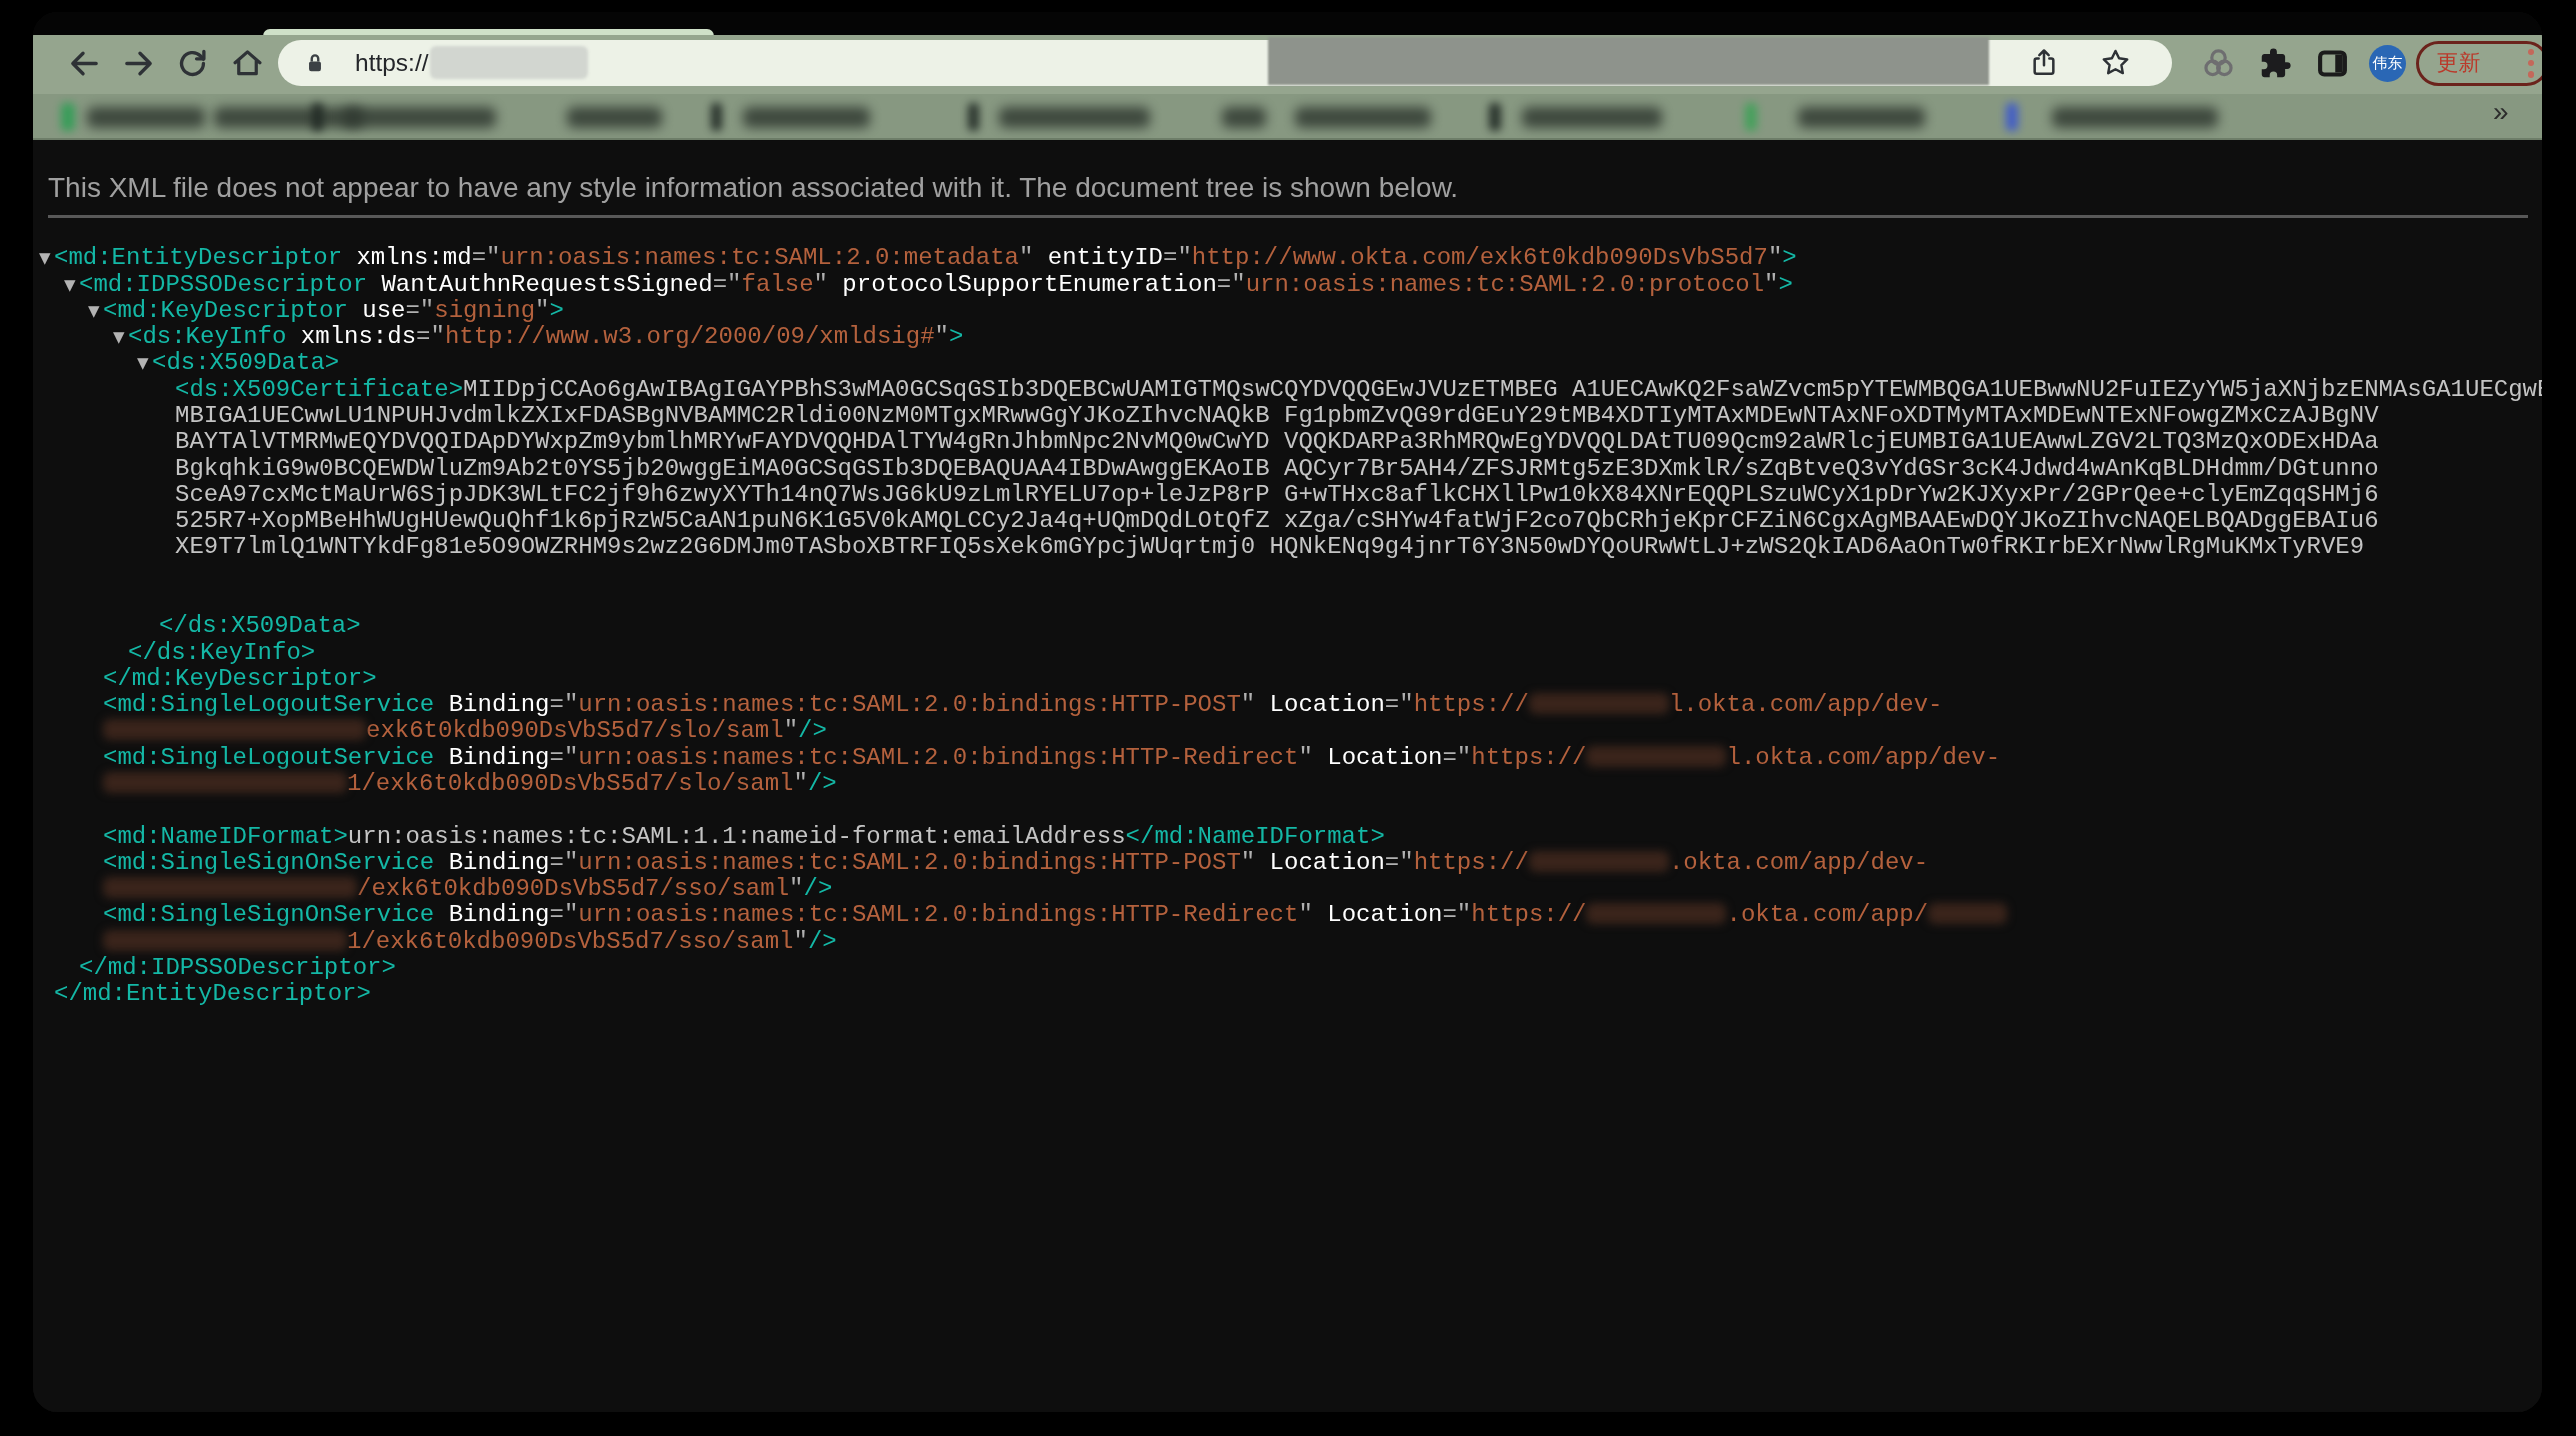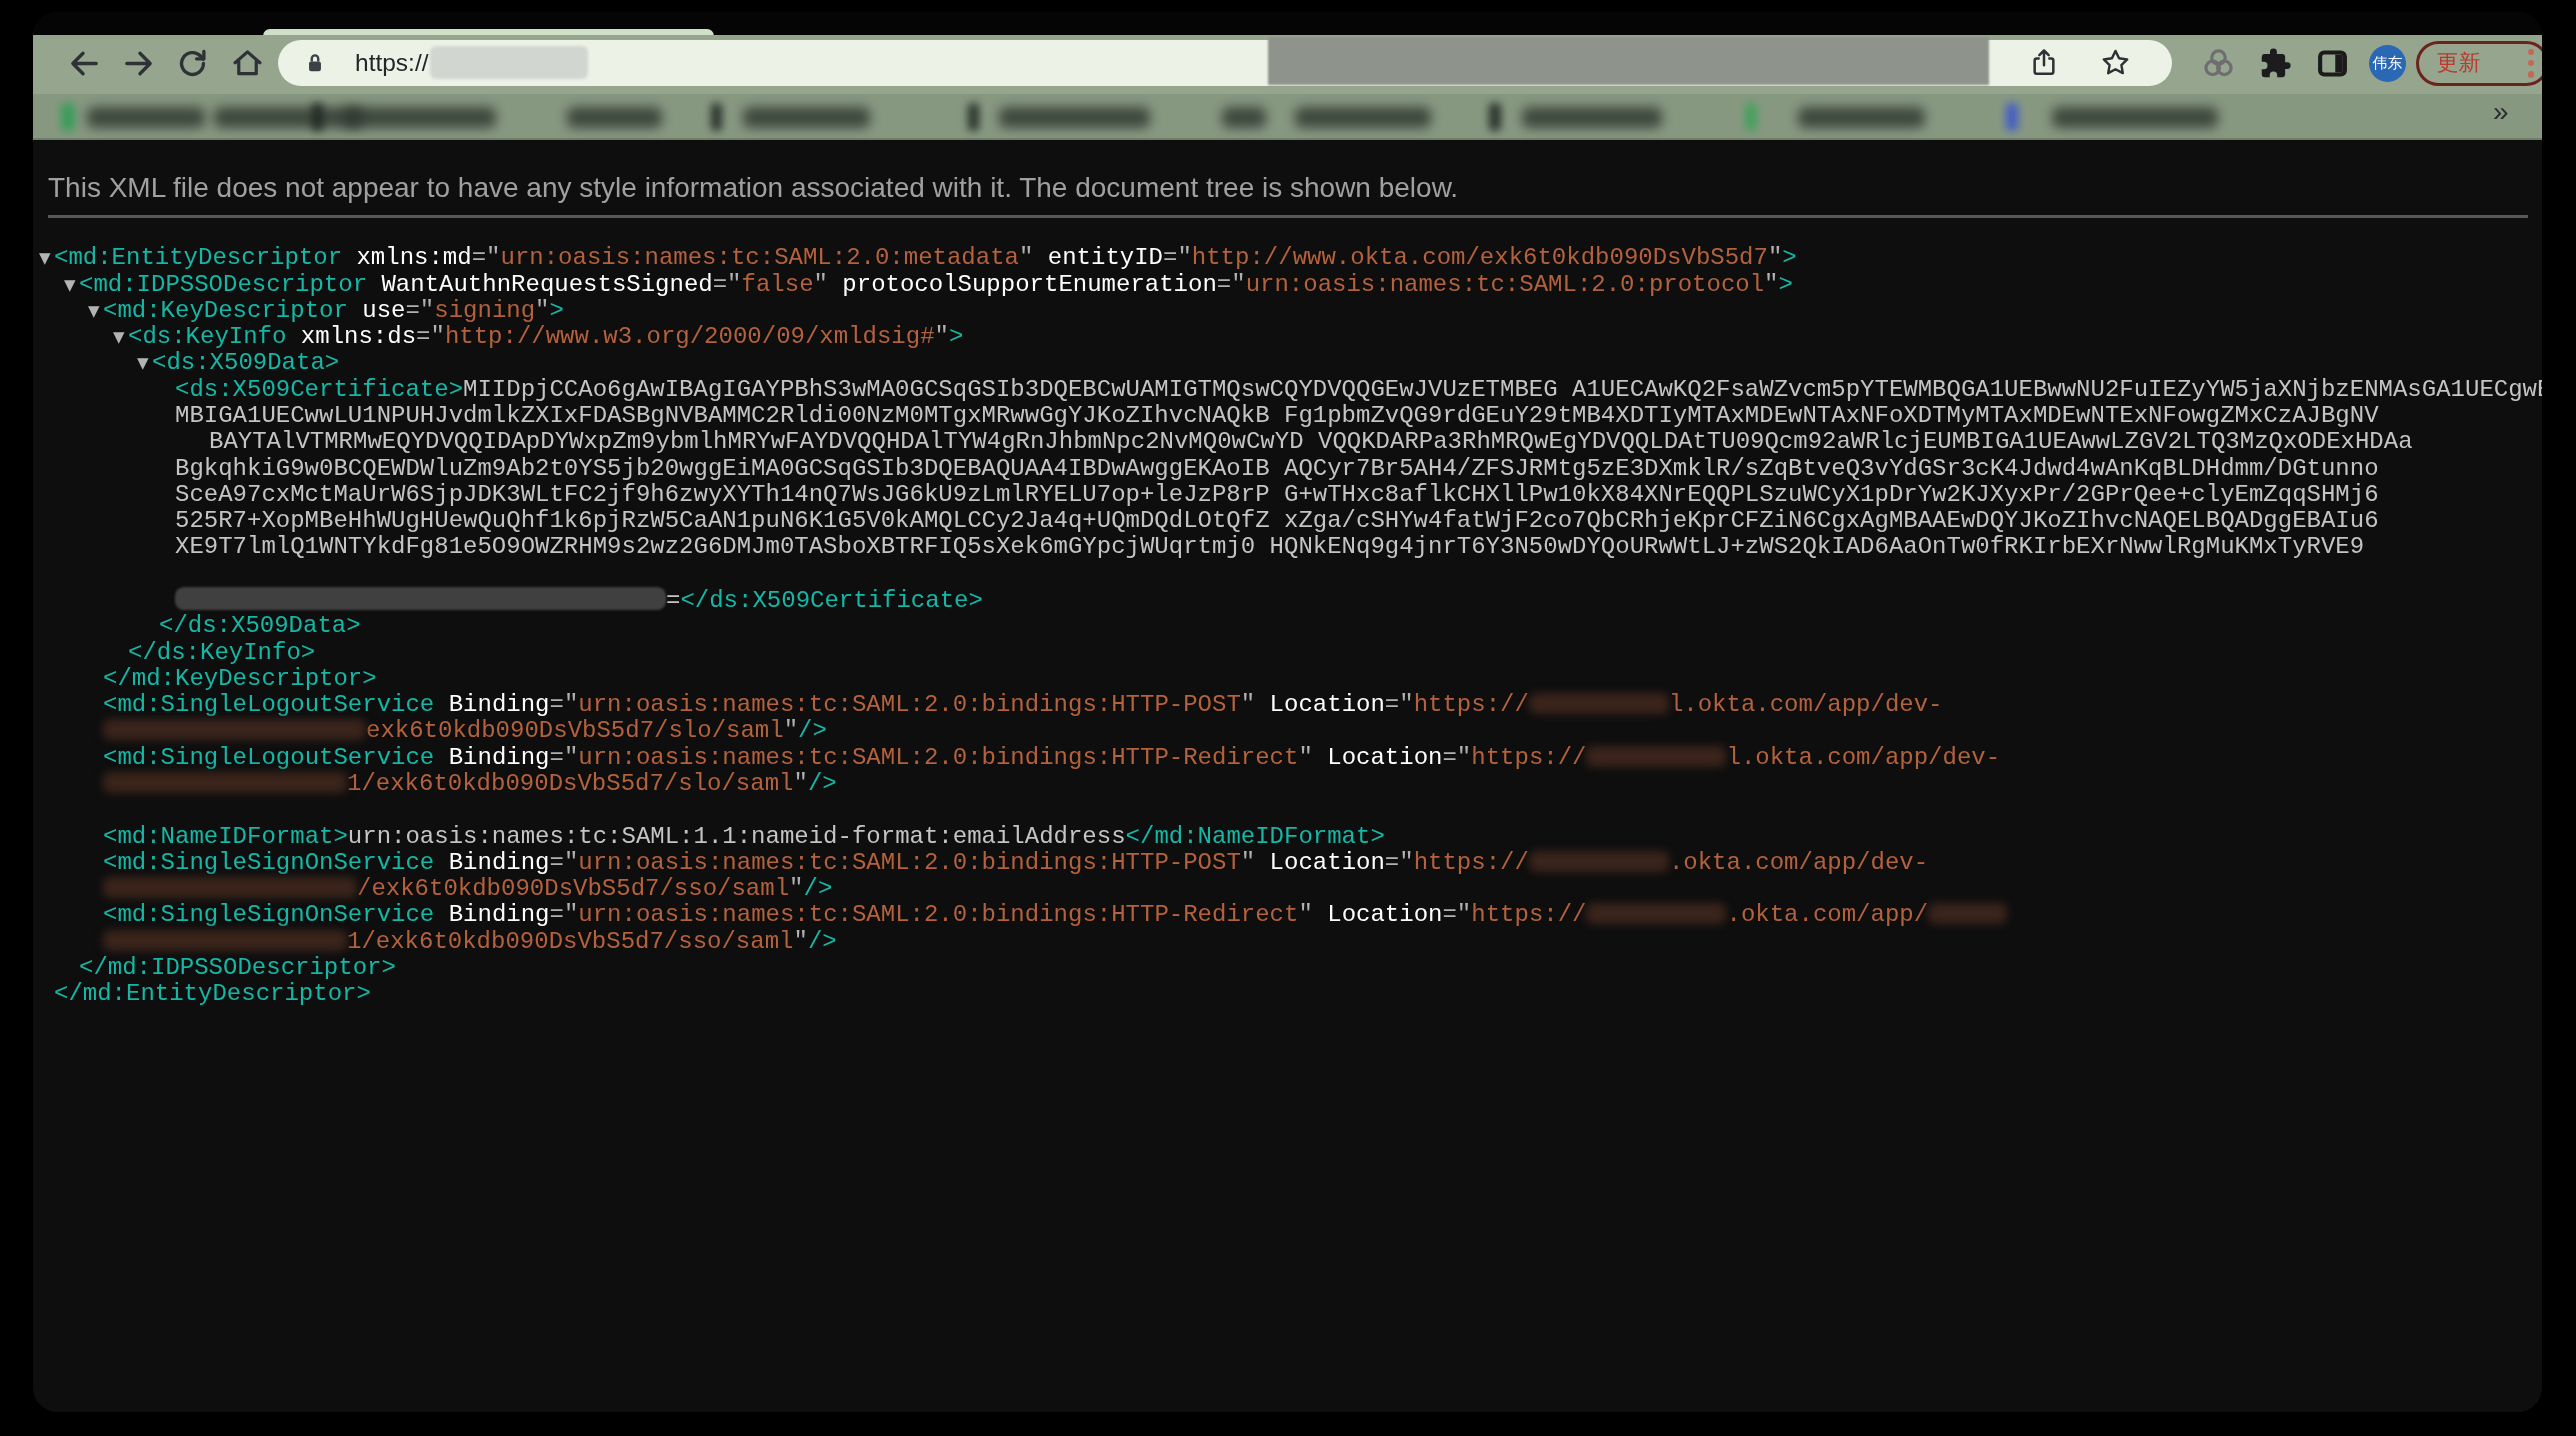--- a/index.html
+++ b/index.html
@@ -190,26 +190,25 @@
         <span class="xarrow" style="left: 31px; top: 131px;">▼</span>
         <div class="xrow" style="left: 46px; top: 131px;"><span class="sx-t">&lt;md:IDPSSODescriptor</span><span class="sx-a"> WantAuthnRequestsSigned</span><span class="sx-q">="</span><span class="sx-v">false</span><span class="sx-q">"</span><span class="sx-a"> protocolSupportEnumeration</span><span class="sx-q">="</span><span class="sx-v">urn:oasis:names:tc:SAML:2.0:protocol</span><span class="sx-q">"</span><span class="sx-t">&gt;</span></div>
         <span class="xarrow" style="left: 55px; top: 157px;">▼</span>
         <div class="xrow" style="left: 70px; top: 157px;"><span class="sx-t">&lt;md:KeyDescriptor</span><span class="sx-a"> use</span><span class="sx-q">="</span><span class="sx-v">signing</span><span class="sx-q">"</span><span class="sx-t">&gt;</span></div>
         <span class="xarrow" style="left: 80px; top: 183px;">▼</span>
         <div class="xrow" style="left: 95px; top: 183px;"><span class="sx-t">&lt;ds:KeyInfo</span><span class="sx-a"> xmlns:ds</span><span class="sx-q">="</span><span class="sx-v">http://www.w3.org/2000/09/xmldsig#</span><span class="sx-q">"</span><span class="sx-t">&gt;</span></div>
         <span class="xarrow" style="left: 104px; top: 209px;">▼</span>
         <div class="xrow" style="left: 119px; top: 209px;"><span class="sx-t">&lt;ds:X509Data&gt;</span></div>
         <div class="xrow" style="left: 142px; top: 236px;"><span class="sx-t">&lt;ds:X509Certificate&gt;</span><span class="sx-p">MIIDpjCCAo6gAwIBAgIGAYPBhS3wMA0GCSqGSIb3DQEBCwUAMIGTMQswCQYDVQQGEwJVUzETMBEG A1UECAwKQ2FsaWZvcm5pYTEWMBQGA1UEBwwNU2FuIEZyYW5jaXNjbzENMAsGA1UECgwET2t0YTEU</span></div>
         <div class="xrow" style="left: 142px; top: 262px;"><span class="sx-p">MBIGA1UECwwLU1NPUHJvdmlkZXIxFDASBgNVBAMMC2Rldi00NzM0MTgxMRwwGgYJKoZIhvcNAQkB Fg1pbmZvQG9rdGEuY29tMB4XDTIyMTAxMDEwNTAxNFoXDTMyMTAxMDEwNTExNFowgZMxCzAJBgNV</span></div>
-        <div class="xrow" style="left: 142px; top: 288px; margin-left: 34px;"><span class="sx-p">BAYTAlVTMRMwEQYDVQQIDApDYWxpZm9ybmlhMRYwFAYDVQQHDAlTYW4gRnJhbmNpc2NvMQ0wCwYD VQQKDARPa3RhMRQwEgYDVQQLDAtTU09Qcm92aWRlcjEUMBIGA1UEAwwLZGV2LTQ3MzQxODExHDAa</span></div>
+        <div class="xrow" style="left: 142px; top: 288px;"><span class="sx-p">BAYTAlVTMRMwEQYDVQQIDApDYWxpZm9ybmlhMRYwFAYDVQQHDAlTYW4gRnJhbmNpc2NvMQ0wCwYD VQQKDARPa3RhMRQwEgYDVQQLDAtTU09Qcm92aWRlcjEUMBIGA1UEAwwLZGV2LTQ3MzQxODExHDAa</span></div>
         <div class="xrow" style="left: 142px; top: 315px;"><span class="sx-p">BgkqhkiG9w0BCQEWDWluZm9Ab2t0YS5jb20wggEiMA0GCSqGSIb3DQEBAQUAA4IBDwAwggEKAoIB AQCyr7Br5AH4/ZFSJRMtg5zE3DXmklR/sZqBtveQ3vYdGSr3cK4Jdwd4wAnKqBLDHdmm/DGtunno</span></div>
         <div class="xrow" style="left: 142px; top: 341px;"><span class="sx-p">SceA97cxMctMaUrW6SjpJDK3WLtFC2jf9h6zwyXYTh14nQ7WsJG6kU9zLmlRYELU7op+leJzP8rP G+wTHxc8aflkCHXllPw10kX84XNrEQQPLSzuWCyX1pDrYw2KJXyxPr/2GPrQee+clyEmZqqSHMj6</span></div>
         <div class="xrow" style="left: 142px; top: 367px;"><span class="sx-p">525R7+XopMBeHhWUgHUewQuQhf1k6pjRzW5CaAN1puN6K1G5V0kAMQLCCy2Ja4q+UQmDQdLOtQfZ xZga/cSHYw4fatWjF2co7QbCRhjeKprCFZiN6CgxAgMBAAEwDQYJKoZIhvcNAQELBQADggEBAIu6</span></div>
         <div class="xrow" style="left: 142px; top: 393px;"><span class="sx-p">XE9T7lmlQ1WNTYkdFg81e5O9OWZRHM9s2wz2G6DMJm0TASboXBTRFIQ5sXek6mGYpcjWUqrtmj0 HQNkENq9g4jnrT6Y3N50wDYQoURwWtLJ+zWS2QkIAD6AaOnTw0fRKIrbEXrNwwlRgMuKMxTyRVE9</span></div>
-        <div class="xrow" style="left: 142px; top: 446px;"><span class="xblur grey" style="width: 491px;"></span><span class="sx-p">=</span><span class="sx-t">&lt;/ds:X509Certificate&gt;</span></div>
         <div class="xrow" style="left: 126px; top: 472px;"><span class="sx-t">&lt;/ds:X509Data&gt;</span></div>
         <div class="xrow" style="left: 95px; top: 499px;"><span class="sx-t">&lt;/ds:KeyInfo&gt;</span></div>
         <div class="xrow" style="left: 70px; top: 525px;"><span class="sx-t">&lt;/md:KeyDescriptor&gt;</span></div>
         <div class="xrow" style="left: 70px; top: 551px;"><span class="sx-t">&lt;md:SingleLogoutService</span><span class="sx-a"> Binding</span><span class="sx-q">="</span><span class="sx-v">urn:oasis:names:tc:SAML:2.0:bindings:HTTP-POST</span><span class="sx-q">"</span><span class="sx-a"> Location</span><span class="sx-q">="</span><span class="sx-v">https://</span><span class="xblur" style="width: 140px;"></span><span class="sx-v">l.okta.com/app/dev-</span></div>
         <div class="xrow" style="left: 70px; top: 577px;"><span class="xblur" style="width: 263px;"></span><span class="sx-v">exk6t0kdb090DsVbS5d7/slo/saml</span><span class="sx-q">"</span><span class="sx-t">/&gt;</span></div>
         <div class="xrow" style="left: 70px; top: 604px;"><span class="sx-t">&lt;md:SingleLogoutService</span><span class="sx-a"> Binding</span><span class="sx-q">="</span><span class="sx-v">urn:oasis:names:tc:SAML:2.0:bindings:HTTP-Redirect</span><span class="sx-q">"</span><span class="sx-a"> Location</span><span class="sx-q">="</span><span class="sx-v">https://</span><span class="xblur" style="width: 140px;"></span><span class="sx-v">l.okta.com/app/dev-</span></div>
         <div class="xrow" style="left: 70px; top: 630px;"><span class="xblur" style="width: 244px;"></span><span class="sx-v">1/exk6t0kdb090DsVbS5d7/slo/saml</span><span class="sx-q">"</span><span class="sx-t">/&gt;</span></div>
         <div class="xrow" style="left: 70px; top: 683px;"><span class="sx-t">&lt;md:NameIDFormat&gt;</span><span class="sx-p">urn:oasis:names:tc:SAML:1.1:nameid-format:emailAddress</span><span class="sx-t">&lt;/md:NameIDFormat&gt;</span></div>
         <div class="xrow" style="left: 70px; top: 709px;"><span class="sx-t">&lt;md:SingleSignOnService</span><span class="sx-a"> Binding</span><span class="sx-q">="</span><span class="sx-v">urn:oasis:names:tc:SAML:2.0:bindings:HTTP-POST</span><span class="sx-q">"</span><span class="sx-a"> Location</span><span class="sx-q">="</span><span class="sx-v">https://</span><span class="xblur" style="width: 140px;"></span><span class="sx-v">.okta.com/app/dev-</span></div>
         <div class="xrow" style="left: 70px; top: 735px;"><span class="xblur" style="width: 254px;"></span><span class="sx-v">/exk6t0kdb090DsVbS5d7/sso/saml</span><span class="sx-q">"</span><span class="sx-t">/&gt;</span></div>

